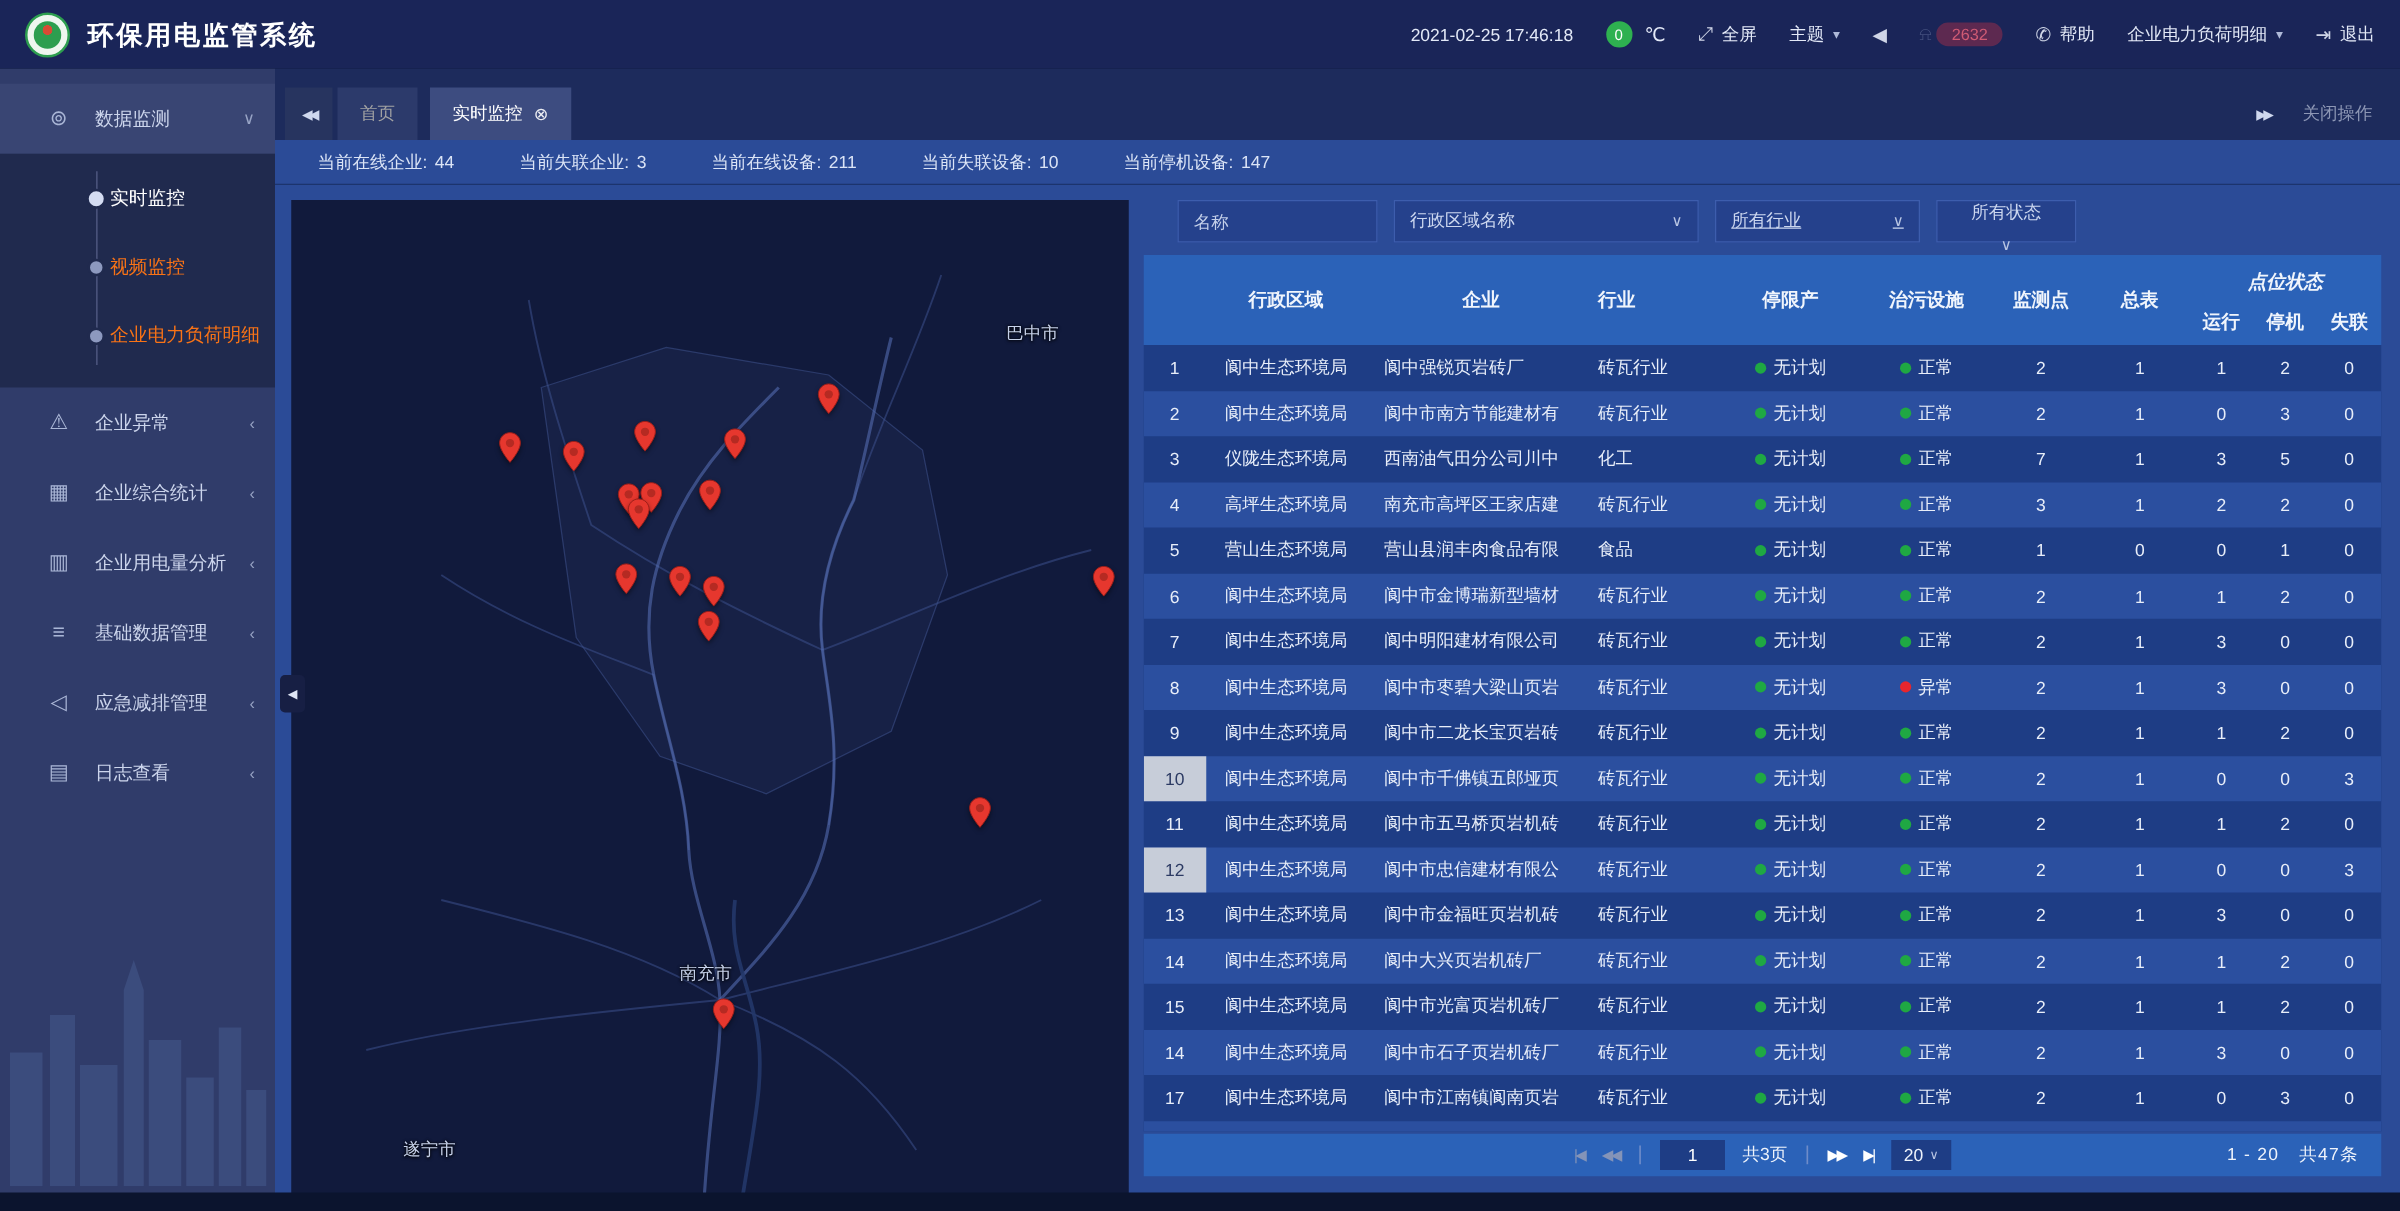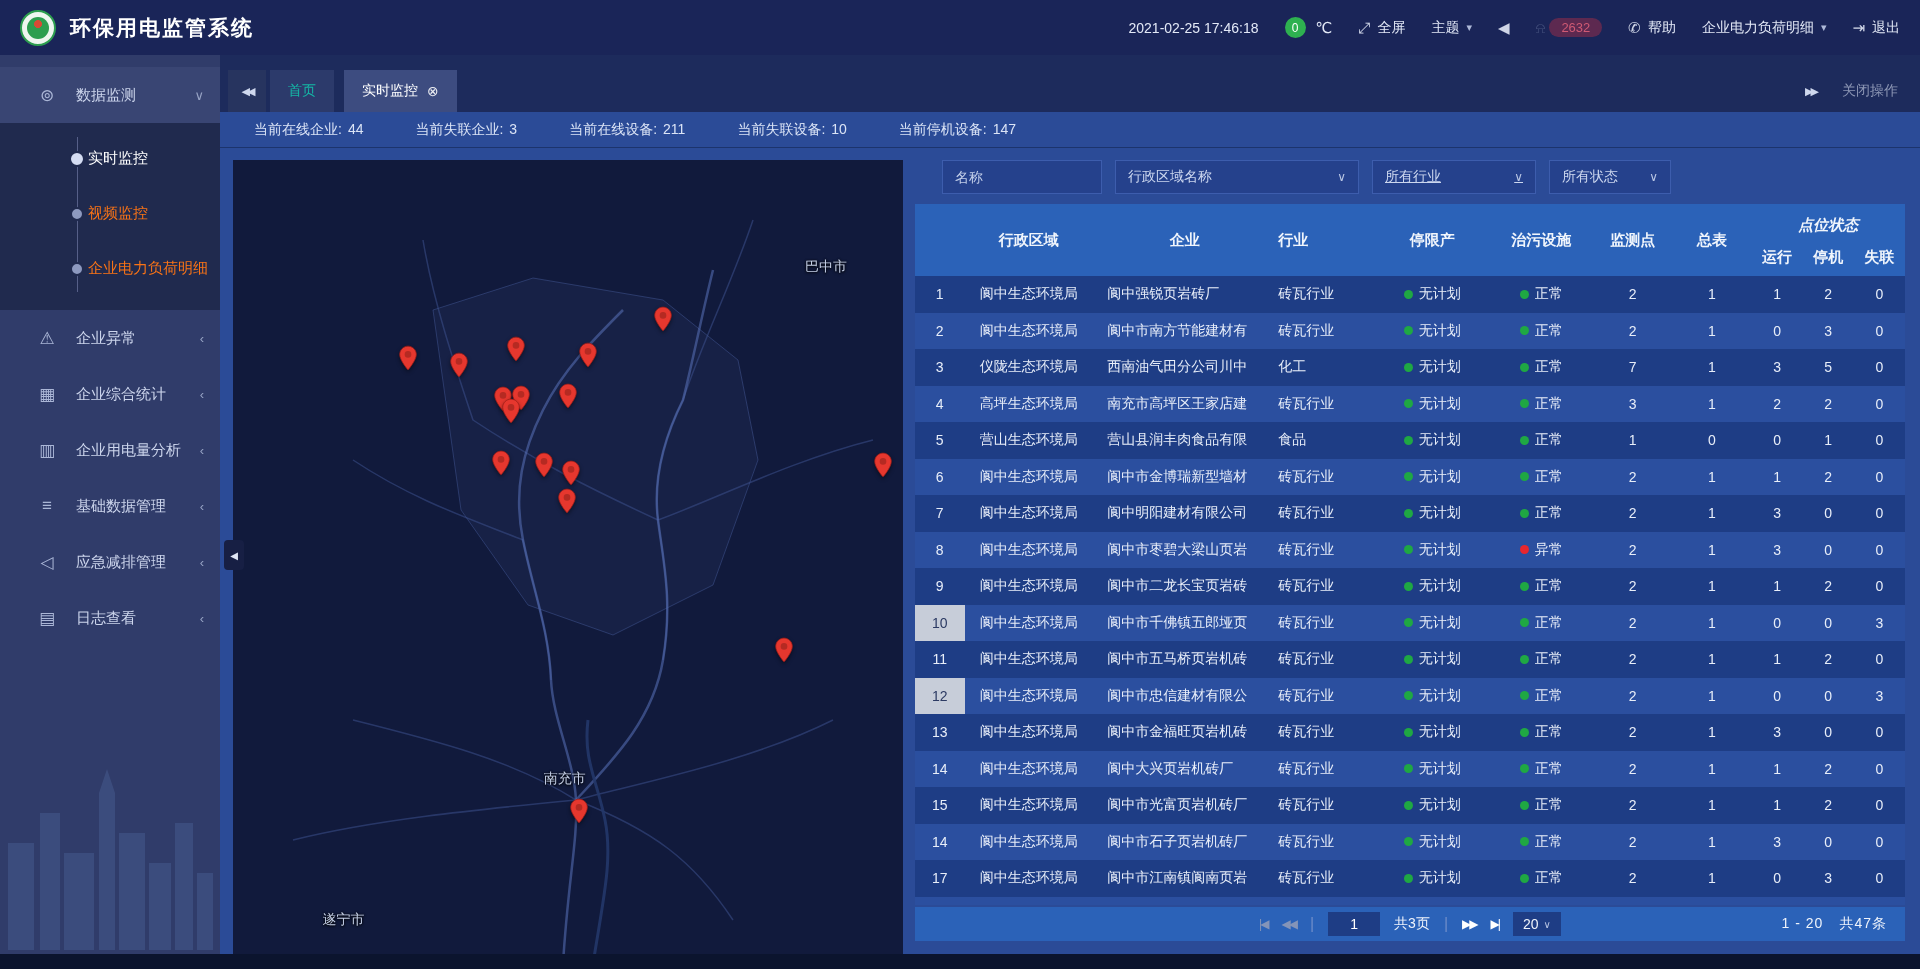--- a/index.html
+++ b/index.html
@@ -42,21 +42,21 @@
   .skyline { position:absolute; bottom:16px; left:0; }
 
   
   .main { flex:1; display:flex; flex-direction:column; min-width:0; }
 
   .tabbar { height:57px; background:#1d2b5c; display:flex; align-items:flex-end; padding-left:8px; position:relative; }
   .tabscroll { height:42px; width:38px; display:flex; align-items:center; justify-content:center;
     color:#cfd8ee; background:#27345f; font-size:11px; letter-spacing:-3px; cursor:pointer; }
   .tabs { display:flex; gap:10px; margin-left:4px; }
   .tab { height:42px; padding:0 18px; display:flex; align-items:center; gap:9px; background:#2c3a6b;
-    color:#14b8a6; font-size:14px; cursor:pointer; white-space:nowrap; }
+    color:#a3a3a3; font-size:14px; cursor:pointer; white-space:nowrap; }
   .tab.active { background:#3d4c80; color:#fff; }
   .tab-close { font-size:14px; opacity:.9; }
   .tabbar-right { position:absolute; right:22px; bottom:0; height:42px; display:flex; align-items:center; gap:26px; }
   .scroll-r { color:#cfd8ee; font-size:11px; letter-spacing:-3px; cursor:pointer; }
   .close-ops { color:#8d97b5; font-size:14px; cursor:pointer; }
 
   .statsbar { height:36px; background:#2b4b97; display:flex; align-items:center; padding-left:34px; gap:52px;
     font-size:14px; color:#dbe4f6; border-bottom:1px solid rgba(8,18,48,.4); }
   .stat { display:flex; gap:6px; white-space:nowrap; }
 
@@ -77,21 +77,21 @@
   .rightpanel { flex:1; display:flex; flex-direction:column; min-width:0; }
   .filters { display:flex; gap:13px; height:34px; margin-bottom:10px; flex:none;padding-left:27px; }
   .filter { background:#25418c; border:1px solid #3d5dad; color:#ccd7ef; font-size:14px;
     display:flex; align-items:center; padding:0 12px; cursor:pointer; }
   .f-name { width:160px; }
   .f-name input { background:transparent; border:none; outline:none; color:#ccd7ef; font-size:14px; width:100%;
     font-family:inherit; }
   .f-name input::placeholder { color:#c3cfe9; opacity:1; }
   .f-region { width:244px; justify-content:space-between; }
   .f-industry { width:164px; justify-content:space-between;text-decoration:underline; }
-  .f-status { width:122px; justify-content:space-between; gap:10px; }
+  .f-status { width:112px; justify-content:space-between; gap:10px;flex-direction:column; }
   .f-caret { color:#b9c6e4; font-size:12px; }
 
   .grid-header { height:72px; background:#2b62b8; color:#f0f5fc; font-size:15px; font-weight:bold;
     display:flex; flex:none; }
   .hc { display:flex; align-items:center; justify-content:center; white-space:nowrap; }
   .hgroup { display:flex; flex-direction:column; }
   .hg-title { height:34px; display:flex; align-items:flex-end; justify-content:center; font-style:italic; padding-bottom:3px; }
   .hg-sub { flex:1; display:flex; }
   .hgc { flex:1; display:flex; align-items:center; justify-content:center; }
 

